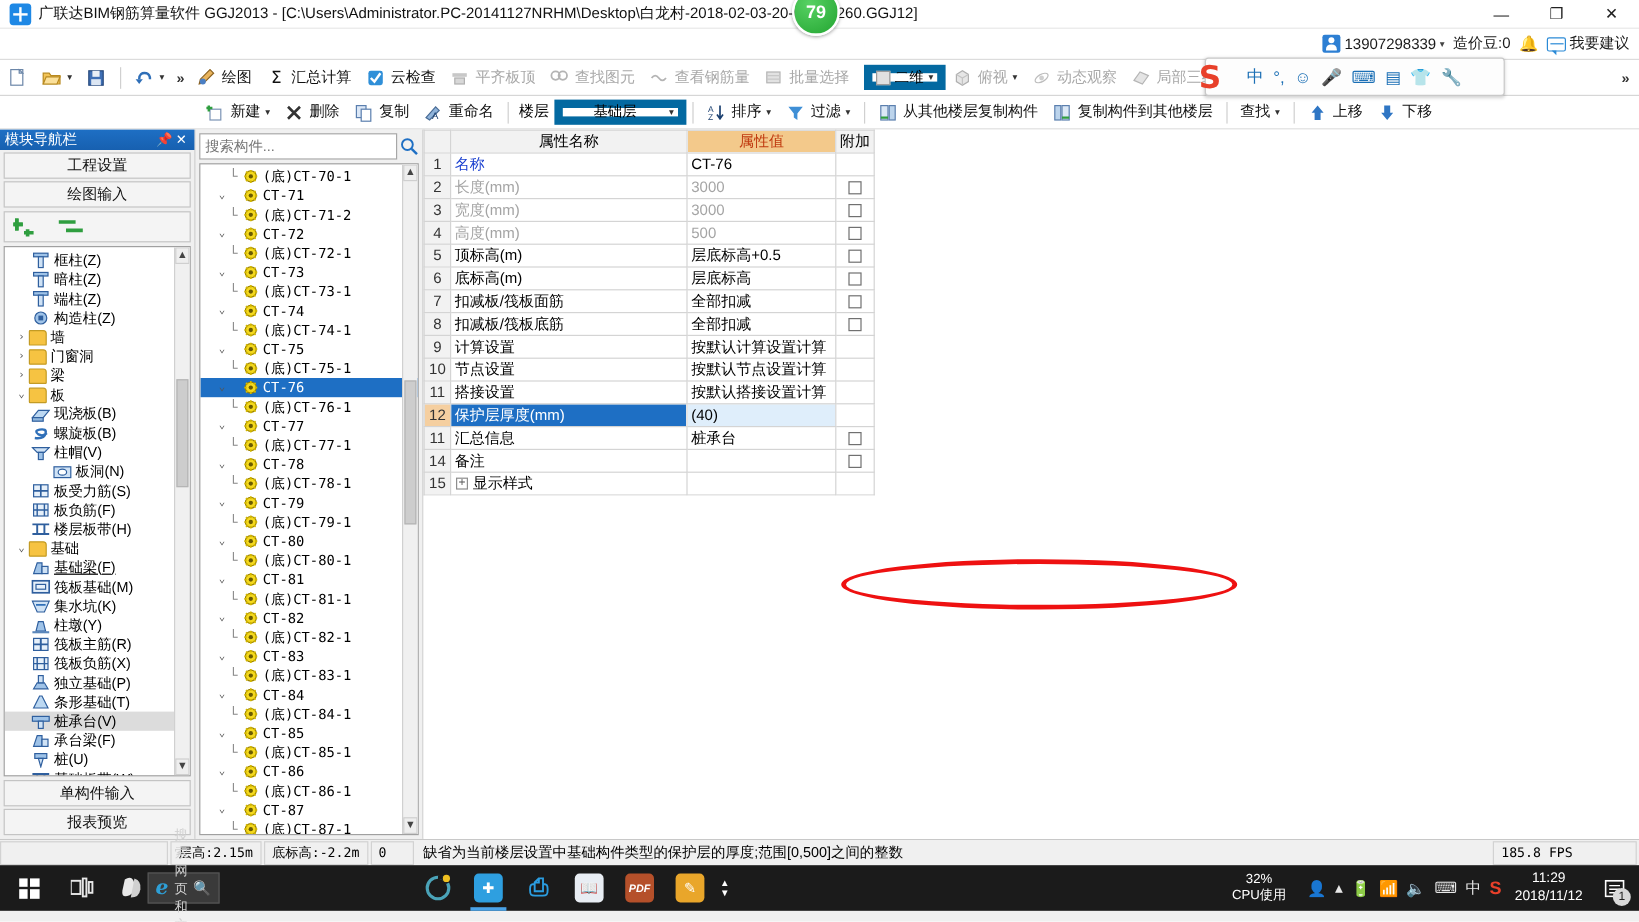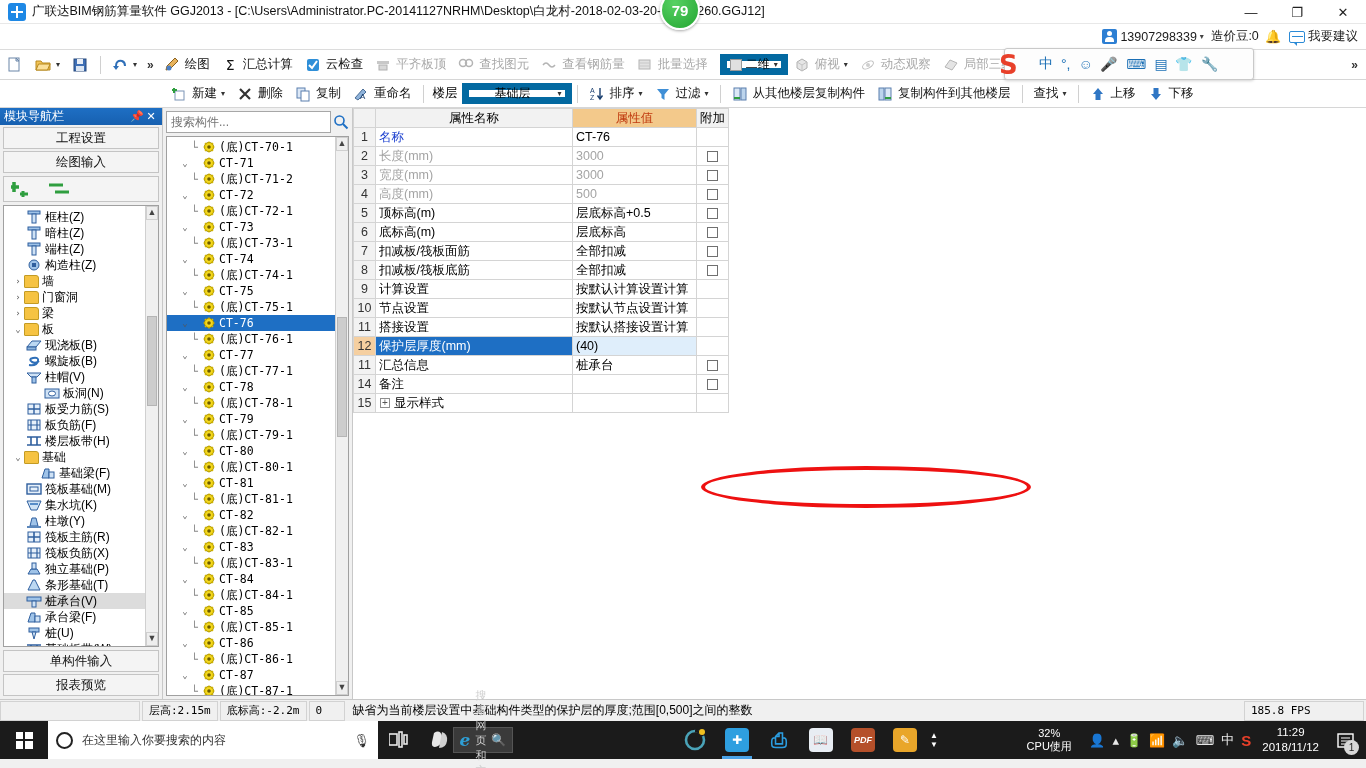--- a/index.html
+++ b/index.html
@@ -486,21 +486,21 @@
           <div class="tnode" style="padding-left: 8px;">
             <span class="exp">›</span>
             <span class="ficon"></span>
             <span class="lbl">梁</span>
           </div>
           <div class="tnode" style="padding-left: 8px;">
             <span class="exp">⌄</span>
             <span class="ficon"></span>
             <span class="lbl">板</span>
           </div>
-          <div class="tnode" style="padding-left: 22px;">
+          <div class="tnode" style="padding-left: 22px; align-items: flex-end;">
             <span class="gicon"><svg width="16" height="14">
                 <path d="M1 9 L6 3 L15 3 L10 9 Z" fill="#bcd8f2" stroke="#2f5f9e"></path>
                 <rect x="1" y="9" width="9" height="3" fill="#8fb6dd" stroke="#2f5f9e"></rect>
               </svg></span>
             <span class="lbl">现浇板(B)</span>
           </div>
           <div class="tnode" style="padding-left: 22px;">
             <span class="gicon"><svg width="16" height="14">
                 <path d="M3 11 q8 1 9 -4 q1 -4 -5 -3 q-5 1 -1 4 q4 2 7 -1" stroke="#2f6fb8" stroke-width="2" fill="none"></path>
               </svg></span>
@@ -538,21 +538,21 @@
             <span class="gicon"><svg width="16" height="14">
                 <path d="M1 3h14M1 11h14M5 3v8M11 3v8" stroke="#2f5f9e" stroke-width="1.6"></path>
               </svg></span>
             <span class="lbl">楼层板带(H)</span>
           </div>
           <div class="tnode" style="padding-left: 8px;">
             <span class="exp">⌄</span>
             <span class="ficon"></span>
             <span class="lbl">基础</span>
           </div>
-          <div class="tnode" style="padding-left: 36px;">
+          <div class="tnode" style="padding-left: 22px; text-decoration: underline;">
             <span class="gicon"><svg width="16" height="14">
                 <path d="M2 12 L5 3 L9 3 L9 12 Z" fill="#9fc3e8" stroke="#2f5f9e"></path>
                 <rect x="9" y="6" width="5" height="6" fill="#cfe2f5" stroke="#2f5f9e"></rect>
               </svg></span>
             <span class="lbl">基础梁(F)</span>
           </div>
           <div class="tnode" style="padding-left: 22px;">
             <span class="gicon"><svg width="16" height="14">
                 <rect x="1" y="2" width="14" height="10" fill="#e6f0fa" stroke="#2f5f9e" stroke-width="1.4"></rect>
                 <rect x="4" y="5" width="8" height="4" fill="none" stroke="#2f5f9e"></rect>
@@ -1132,25 +1132,20 @@
 
 <div id="taskbar">
   <div id="startbtn">
     <div class="winlogo">
         <i></i>
         <i></i>
         <i></i>
         <i></i>
       </div>
   </div>
-  <div id="cortana">
-    <div class="circ"></div>
-    <div class="txt">在这里输入你要搜索的内容</div>
-    <div class="mic">🎙</div>
-  </div>
   <div class="tbicon">
     <svg width="20" height="18">
         <rect x="0" y="3" width="8" height="11" fill="none" stroke="#e8e8e8" stroke-width="1.6"></rect>
         <rect x="10" y="1" width="3" height="15" fill="none" stroke="#e8e8e8" stroke-width="1.6"></rect>
         <rect x="15" y="4" width="3" height="9" fill="none" stroke="#e8e8e8" stroke-width="1.6"></rect>
       </svg>
   </div>
   <div class="tbapp">
     <svg width="26" height="24">
         <path d="M6 5 q6 -4 8 3 q2 7 -4 10 q-7 3 -6 -4" fill="#e8e8e8"></path>

